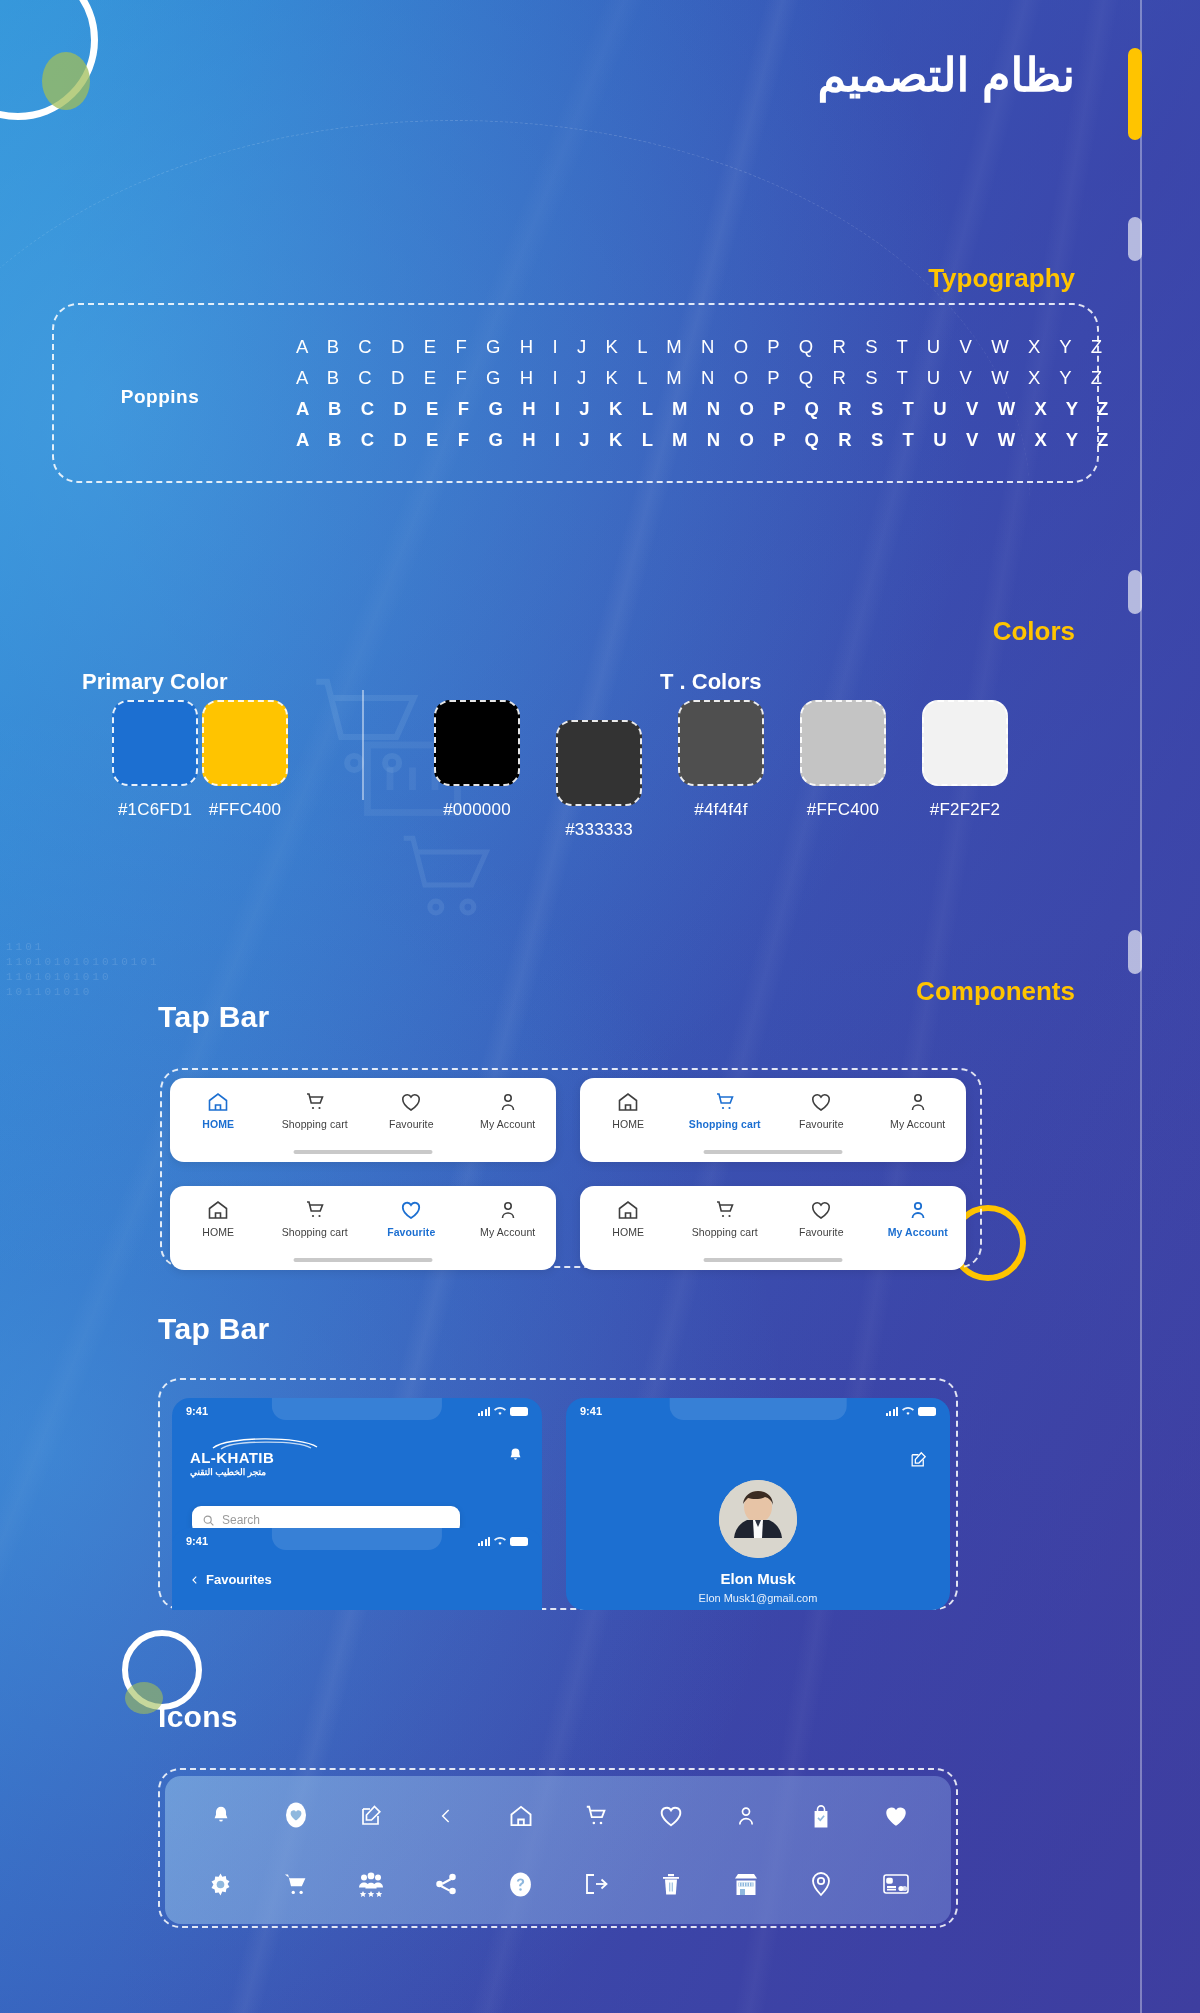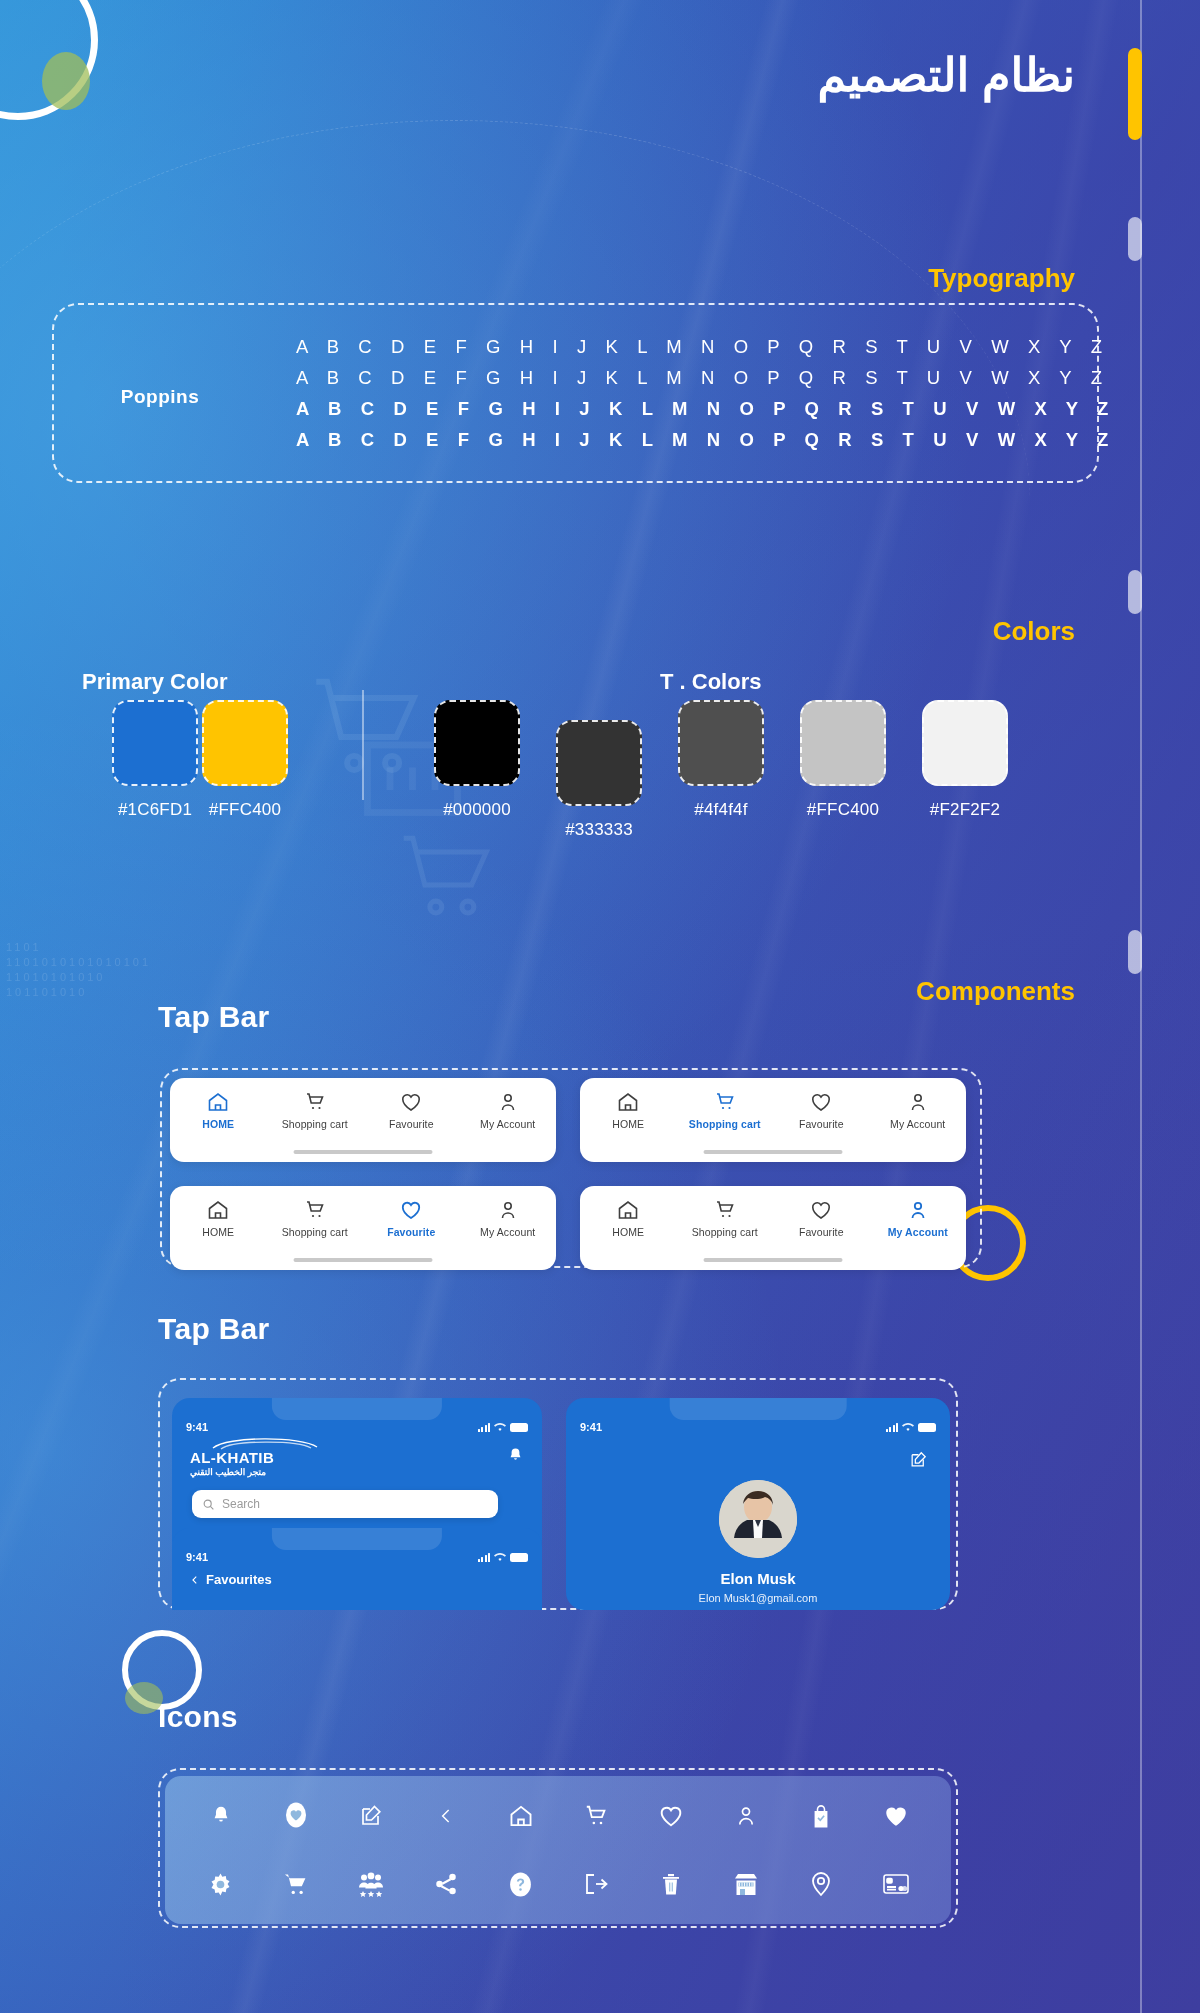--- a/index.html
+++ b/index.html
@@ -58,21 +58,21 @@
   
   .wm-cart {
     position: absolute;
     opacity: .10;
     pointer-events: none;
   }
   .binary {
     position: absolute;
     left: 6px; top: 940px;
     width: 260px;
-    font-family: Liberation Sans, sans-serif;
+    font-family: Liberation Mono, monospace;
     font-size: 11px;
     line-height: 15px;
     letter-spacing: 3px;
     color: rgba(255,255,255,.13);
     pointer-events: none;
     white-space: pre;
   }
 
   
   .rail {
@@ -279,21 +279,20 @@
     position: absolute;
     top: 0; left: 0; right: 0;
     height: 26px;
     display: flex;
     align-items: center;
     justify-content: space-between;
     padding: 0 14px;
     color: #fff;
     font-size: 11px;
     font-weight: 600;
-    margin-top: 16px;
   }
   .sb-icons { display: flex; align-items: center; gap: 4px; }
   .sig { display: flex; align-items: flex-end; gap: 1.5px; height: 9px; }
   .sig i { display:block; width: 2px; background: #fff; border-radius: .5px; }
   .batt {
     width: 18px; height: 9px;
     border-radius: 2.5px;
     background: #fff;
   }
   .search-box {
@@ -637,21 +636,21 @@
         <path d="M8 14C22 2 96 2 112 13"></path>
           <path d="M16 15C28 6 92 6 106 14" opacity=".75"></path>
       </svg>
       <div class="logo-main">AL-KHATIB</div>
       <div class="logo-sub">متجر الخطيب التقني</div>
     </div>
     <svg width="17" height="19" viewBox="0 0 24 24" fill="#fff" style="position:absolute;right:18px;top:48px;">
       <path d="M12 2a5.5 5.5 0 0 0-5.5 5.5v3.2L5 14.5h14l-1.5-3.8V7.5A5.5 5.5 0 0 0 12 2z"></path>
         <path d="M10 16a2 2 0 0 0 4 0z"></path>
     </svg>
-    <div class="search-box" style="left:20px;top:92px;width:306px;height:28px;">
+    <div class="search-box" style="left:20px;top:108px;width:268px;height:28px;">
       <svg width="13" height="13" viewBox="0 0 24 24" fill="none" stroke="#9b9b9b" stroke-width="2.1">
           <circle cx="10.5" cy="10.5" r="6.5"></circle>
           <path d="M15.5 15.5 21 21"></path>
         </svg>
       <span class="search-ph">Search</span>
     </div>
   </div>
 
   <div class="phone" style="left:172px;top:1528px;width:370px;height:82px;border-radius:18px 18px 0 0;">
     <div class="notch"></div>

